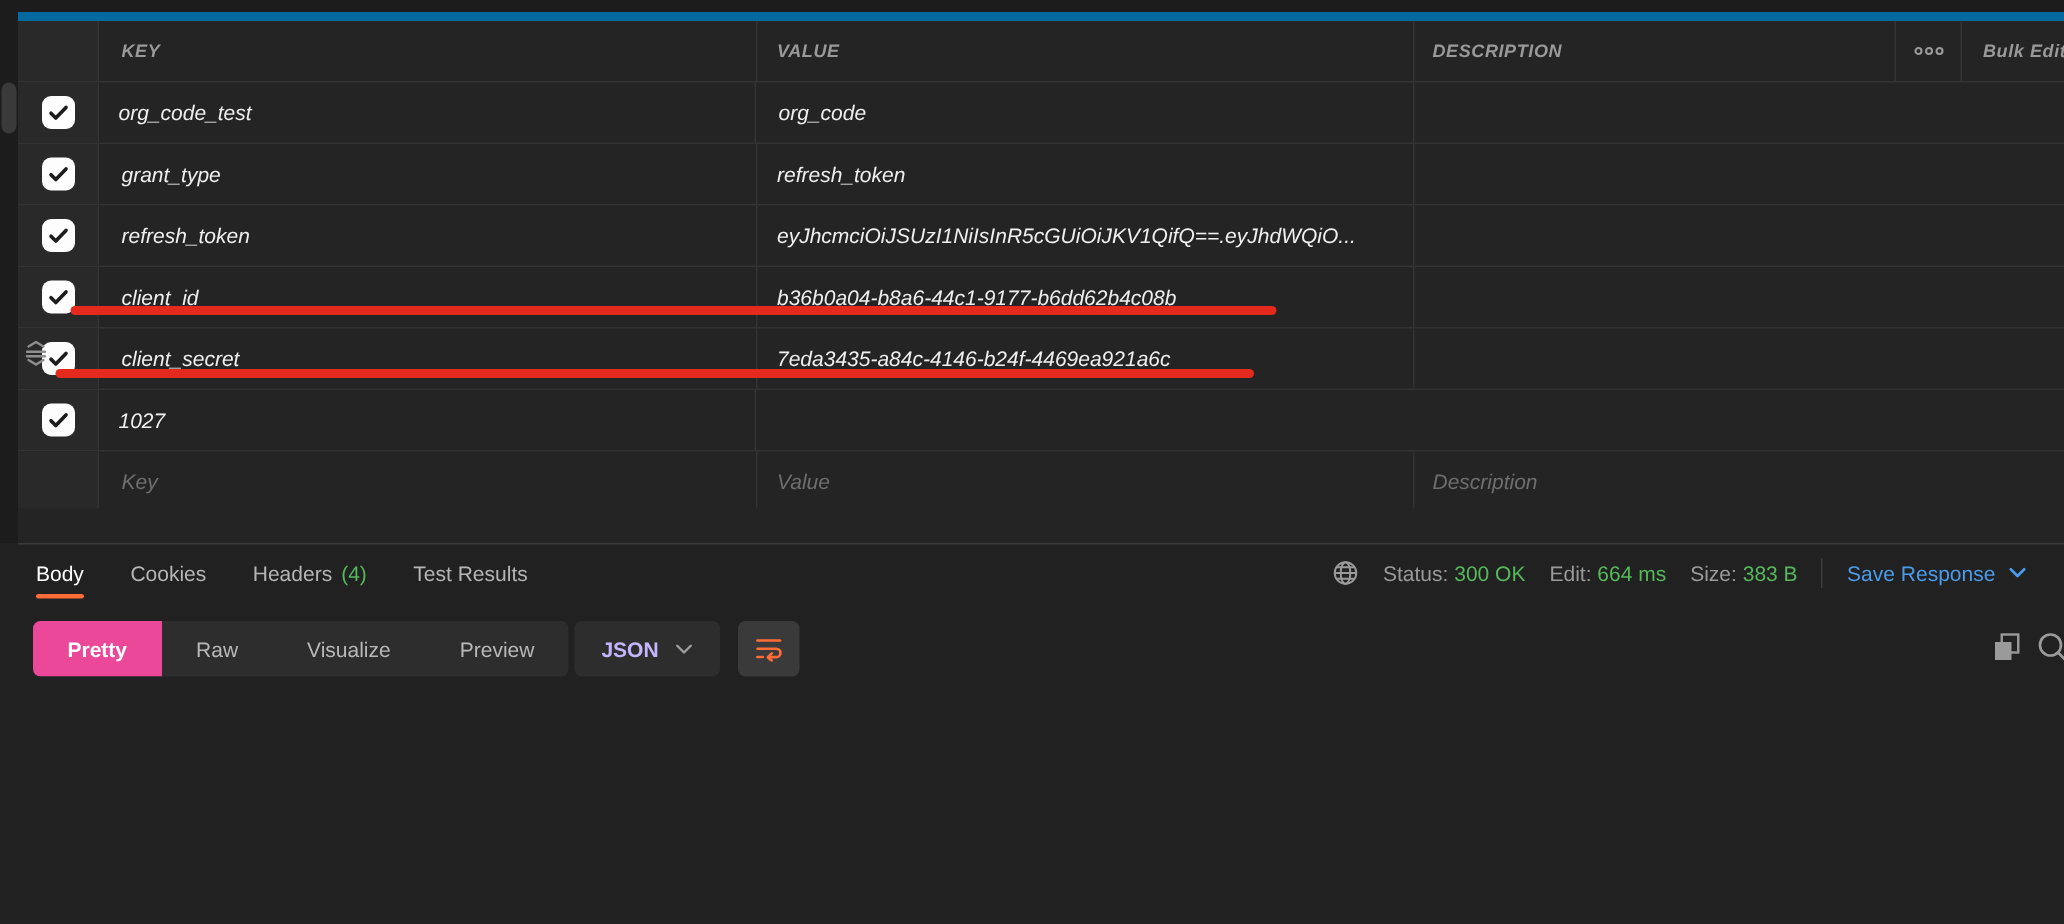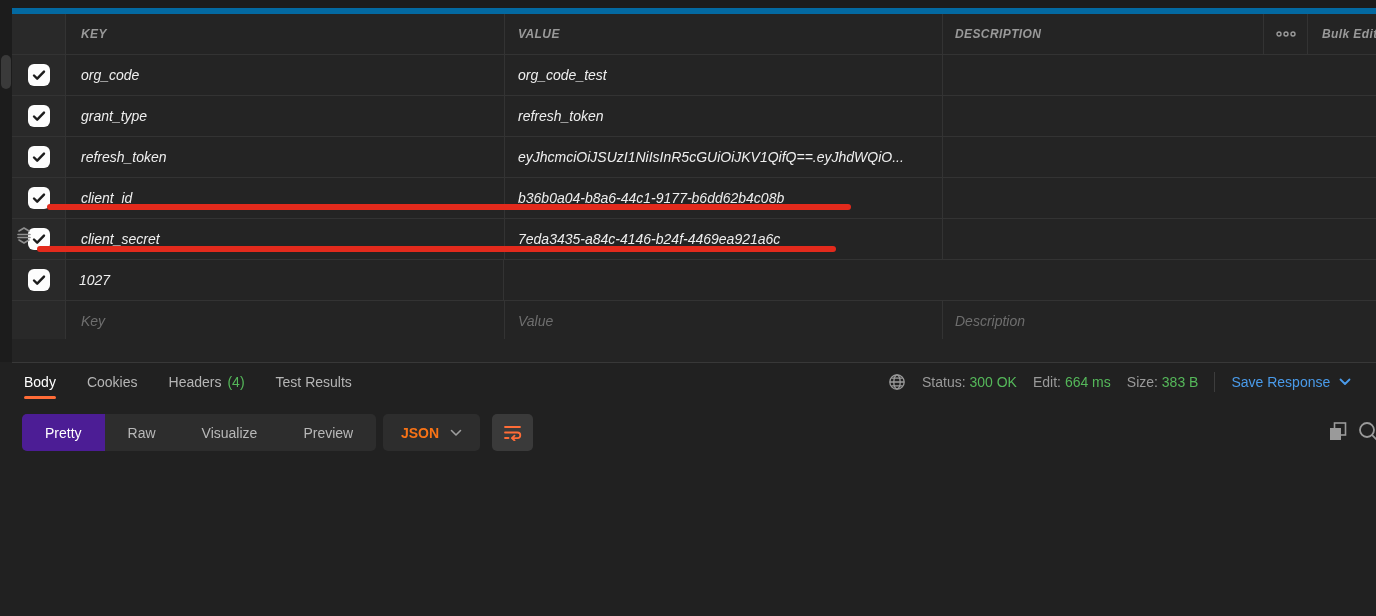--- a/index.html
+++ b/index.html
@@ -45,23 +45,23 @@
 
   .meta{position:absolute;left:888px;top:362px;height:40px;display:flex;align-items:center;gap:16px;font-size:14px;white-space:nowrap;}
   .mlabel{color:#9a9a9a;}
   .mval{color:#55b85a;}
   .mdivider{width:1px;height:20px;background:#3d3d3d;}
   .save{color:#4a9bea;font-weight:400;display:flex;align-items:center;gap:9px;}
 
   
   .seg{position:absolute;left:22px;top:414px;height:37px;background:#2d2d2d;border-radius:5px;display:flex;align-items:stretch;font-size:14px;color:#b8b8b8;overflow:hidden;}
   .seg-item{padding:0 23px;display:flex;align-items:center;}
-  .seg-item.active{background:#4c1d95;color:#fff;font-weight:400;}
+  .seg-item.active{background:#ec4899;color:#fff;font-weight:700;}
   .json-dd{position:absolute;left:383px;top:414px;width:97px;height:37px;background:#2d2d2d;border-radius:5px;
-           display:flex;align-items:center;justify-content:center;gap:11px;color:#f97316;font-size:14px;font-weight:600;}
+           display:flex;align-items:center;justify-content:center;gap:11px;color:#c4b5fd;font-size:14px;font-weight:600;}
   .wrap-btn{position:absolute;left:492px;top:414px;width:41px;height:37px;background:#3a3a3a;border-radius:5px;
             display:flex;align-items:center;justify-content:center;}
   .copy-btn{position:absolute;left:1328px;top:421px;width:20px;height:22px;}
   .search-btn{position:absolute;left:1358px;top:421px;width:26px;height:22px;}
 
   
   .code{position:absolute;left:0;top:458px;width:1376px;height:158px;
         font-family:"DejaVu Sans Mono",monospace;font-size:14px;line-height:23px;}
 </style>
 </head>
@@ -92,22 +92,22 @@
     </div>
 
     <div class="trow">
       <div class="cell c-check">
         <span class="checkbox">
           <svg width="16" height="16" viewBox="0 0 16 16">
               <path d="M3 8.5l3.2 3.2L13 4.6" fill="none" stroke="#1c1c1c" stroke-width="2.4" stroke-linecap="round" stroke-linejoin="round"></path>
             </svg>
         </span>
       </div>
+      <div class="cell c-val">org_code_test</div>
       <div class="cell c-key">org_code</div>
-      <div class="cell c-val">org_code_test</div>
       <div class="cell c-desc"></div>
     </div>
 
     <div class="trow">
       <div class="cell c-check">
         <span class="checkbox">
           <svg width="16" height="16" viewBox="0 0 16 16">
               <path d="M3 8.5l3.2 3.2L13 4.6" fill="none" stroke="#1c1c1c" stroke-width="2.4" stroke-linecap="round" stroke-linejoin="round"></path>
             </svg>
         </span>

